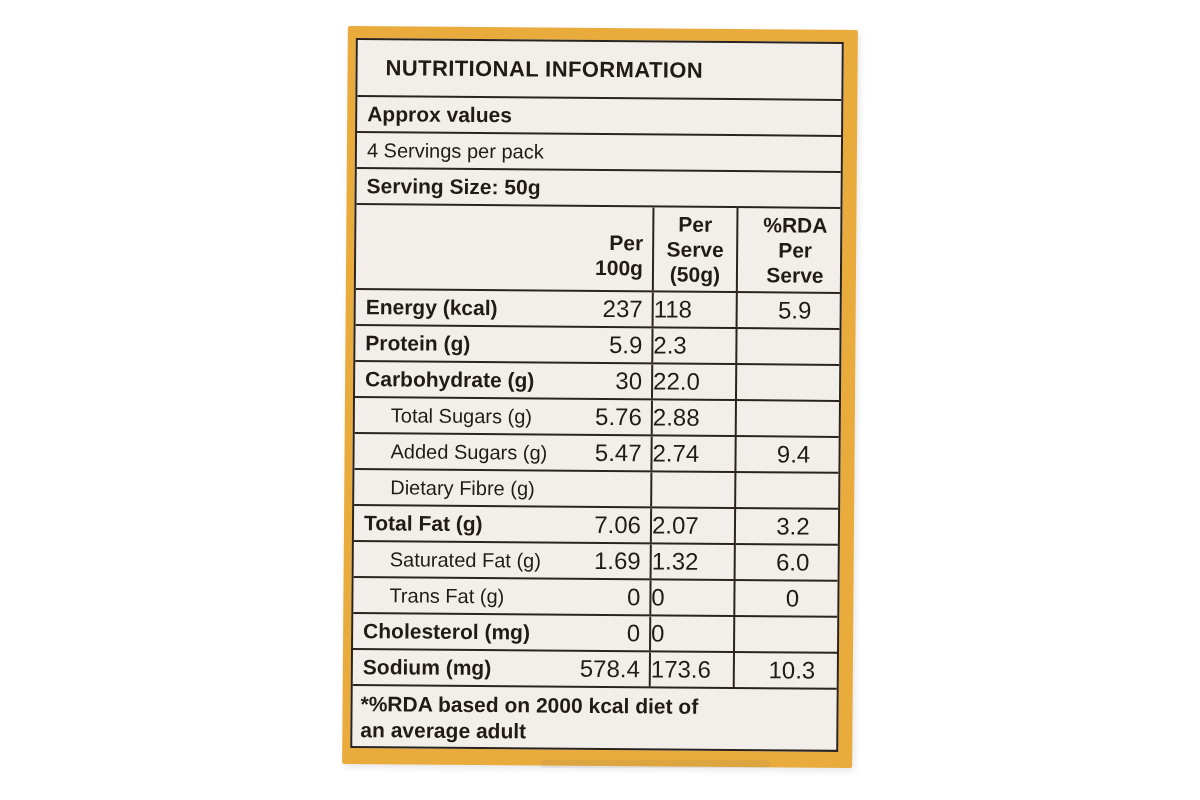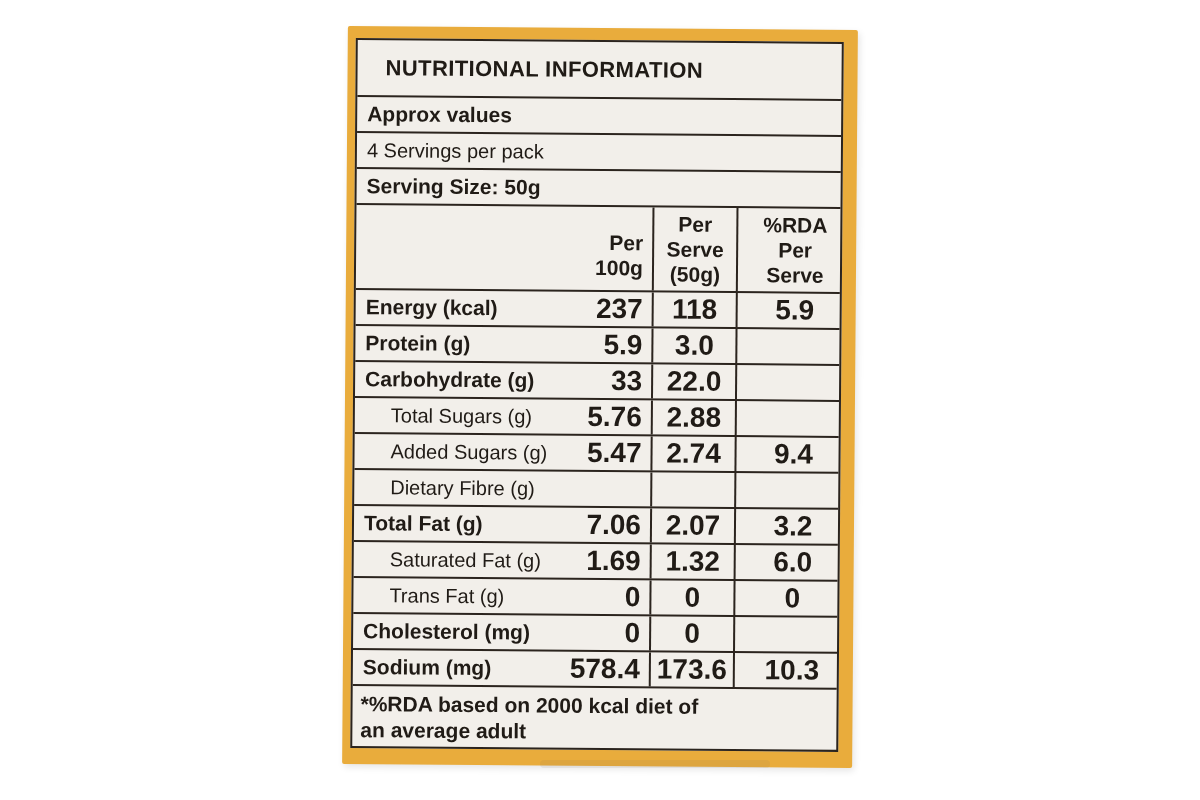--- a/index.html
+++ b/index.html
@@ -72,21 +72,20 @@
     align-items: center;
     justify-content: space-between;
     padding: 0 9px 0 10px;
   }
   .c2 {
     width: 84px;
     box-sizing: border-box;
     border-left: 2px solid #2B241E;
     display: flex;
     align-items: center;
-    justify-content: center;
   }
   .c3 {
     flex: 1;
     box-sizing: border-box;
     border-left: 2px solid #2B241E;
     display: flex;
     align-items: center;
     justify-content: center;
     padding-left: 12px;
   }
@@ -99,21 +98,21 @@
   }
   .thead .c2, .thead .c3 {
     flex-direction: column;
     justify-content: center;
     text-align: center;
   }
   .hline { font-size: 21px; font-weight: bold; line-height: 25px; white-space: nowrap; }
 
   .nname { font-size: 21px; font-weight: bold; white-space: nowrap; }
   .trow.sub .nname { font-weight: normal; padding-left: 26px; font-size: 20px; }
-  .nval { font-size: 28px; font-weight: bold; white-space: nowrap; }
+  .nval { font-size: 24px; font-weight: normal; white-space: nowrap; }
 
   .footnote {
     flex: 1;
     padding: 5px 10px 0 8px;
     font-size: 21px;
     font-weight: bold;
     line-height: 26px;
     box-sizing: border-box;
   }
   
@@ -179,31 +178,31 @@
             <span class="nval">5.9</span>
           </div>
       </div>
 
       <div class="sect trow">
         <div class="c1">
           <span class="nname">Protein (g)</span>
           <span class="nval">5.9</span>
         </div>
         <div class="c2">
-            <span class="nval">3.0</span>
+            <span class="nval">2.3</span>
           </div>
         <div class="c3">
             <span class="nval"></span>
           </div>
       </div>
 
       <div class="sect trow">
         <div class="c1">
           <span class="nname">Carbohydrate (g)</span>
-          <span class="nval">33</span>
+          <span class="nval">30</span>
         </div>
         <div class="c2">
             <span class="nval">22.0</span>
           </div>
         <div class="c3">
             <span class="nval"></span>
           </div>
       </div>
 
       <div class="sect trow sub">

